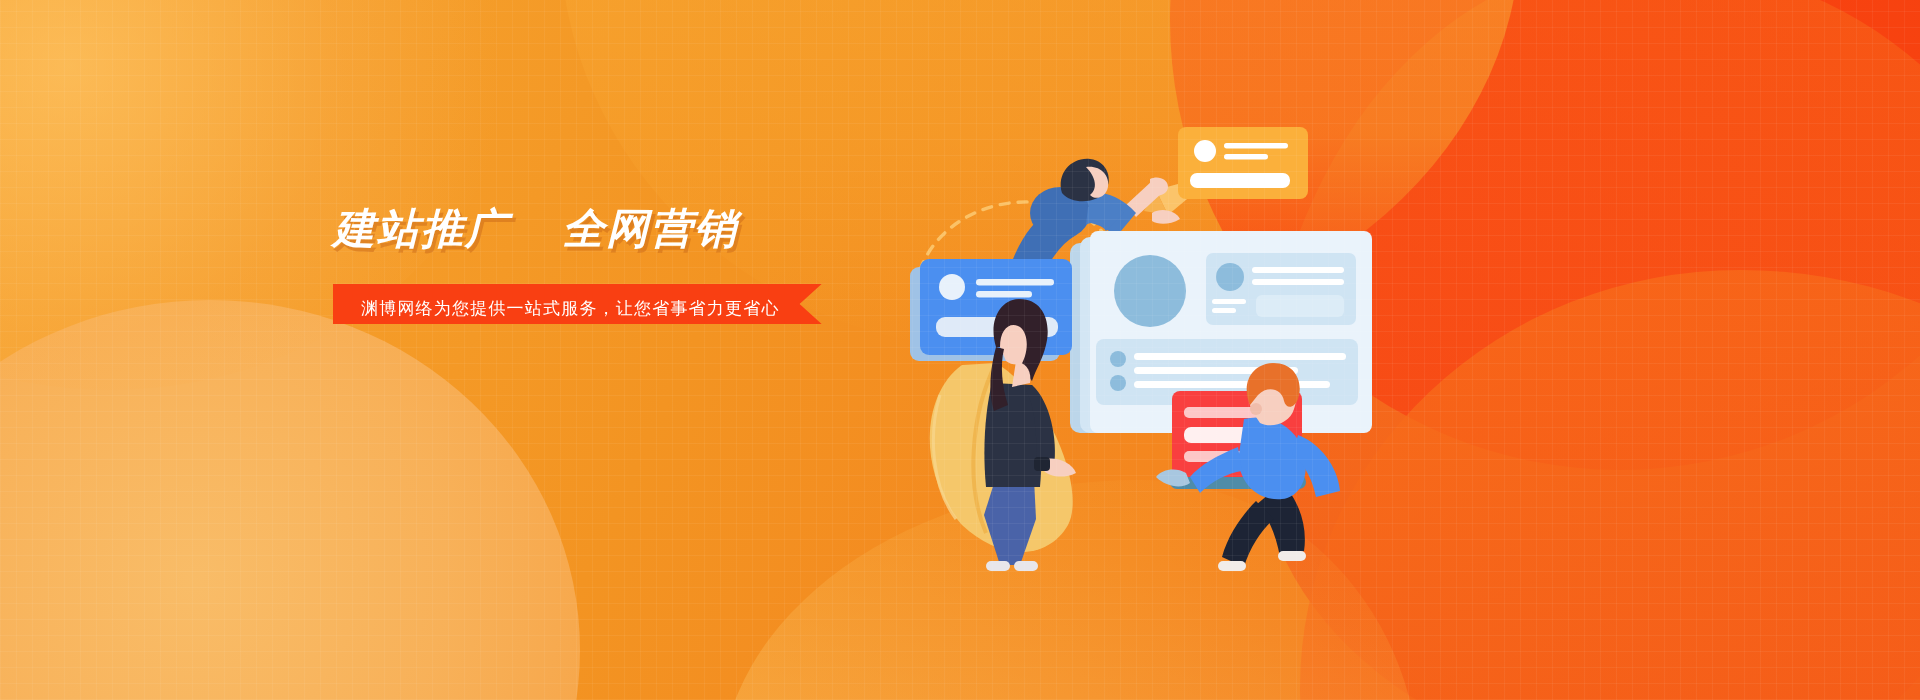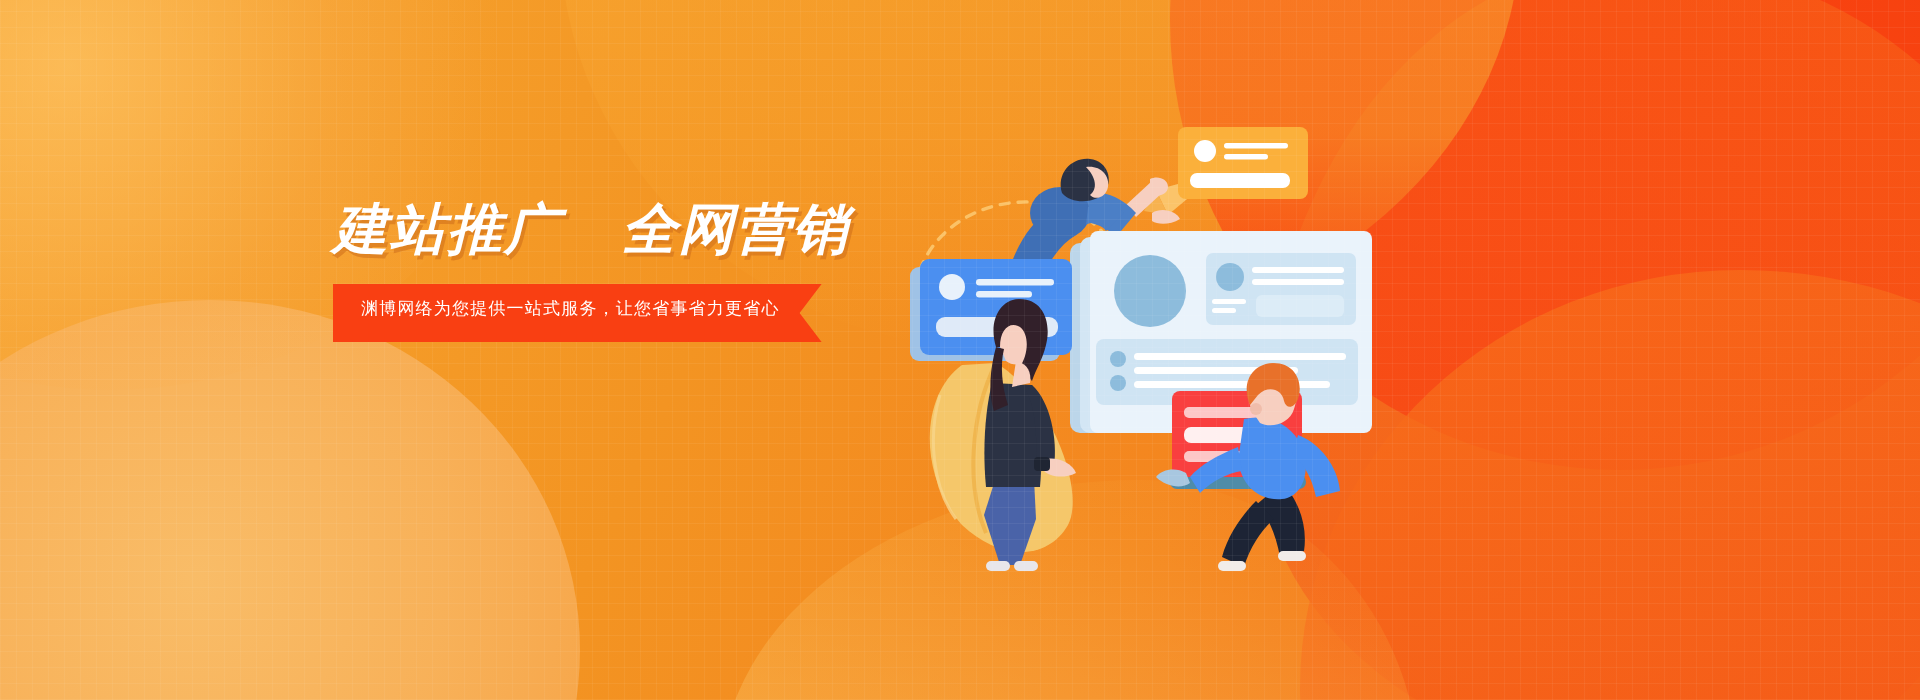--- a/index.html
+++ b/index.html
@@ -66,36 +66,36 @@
     background-image:
       repeating-linear-gradient(0deg, rgba(255,255,255,.055) 0 1px, rgba(255,255,255,0) 1px 16px),
       repeating-linear-gradient(90deg, rgba(255,255,255,.055) 0 1px, rgba(255,255,255,0) 1px 16px);
     pointer-events:none;
   }
 
   
   .text-block { position:absolute; left:333px; top:196px; width:760px; }
 
   .headline {
-    font-size:55px;
+    font-size:42px;
     font-weight:bold;
     font-style:italic;
     color:#ffffff;
     letter-spacing:2px;
     line-height:66px;
     white-space:nowrap;
     text-shadow:3px 4px 0 rgba(205,110,25,.55);
   }
   .headline .gap { display:inline-block; width:26px; }
 
   .ribbon {
     position:relative;
     margin-top:22px;
     display:inline-block;
-    height:58px;
+    height:40px;
     background:#f93f12;
     padding:0 42px 0 28px;
     line-height:50px;
     color:#ffffff;
     font-size:17px;
     letter-spacing:1.2px;
     white-space:nowrap;
     clip-path:polygon(0 0, 100% 0, calc(100% - 22px) 50%, 100% 100%, 0 100%);
   }
 

